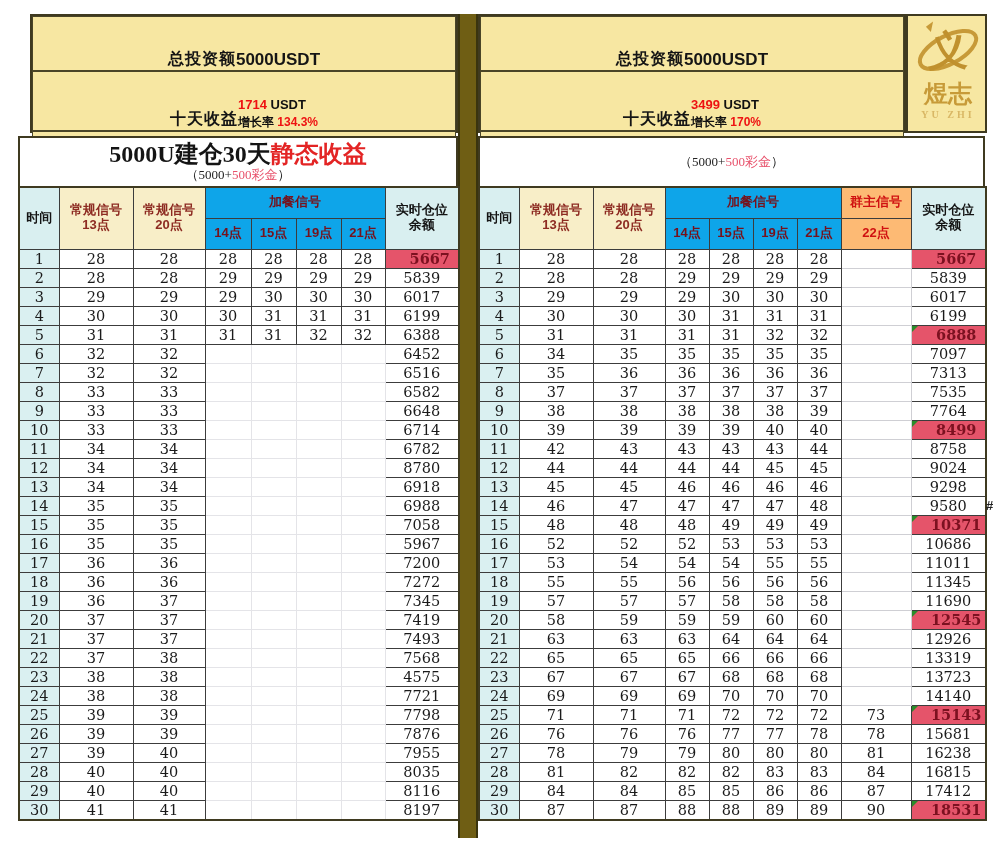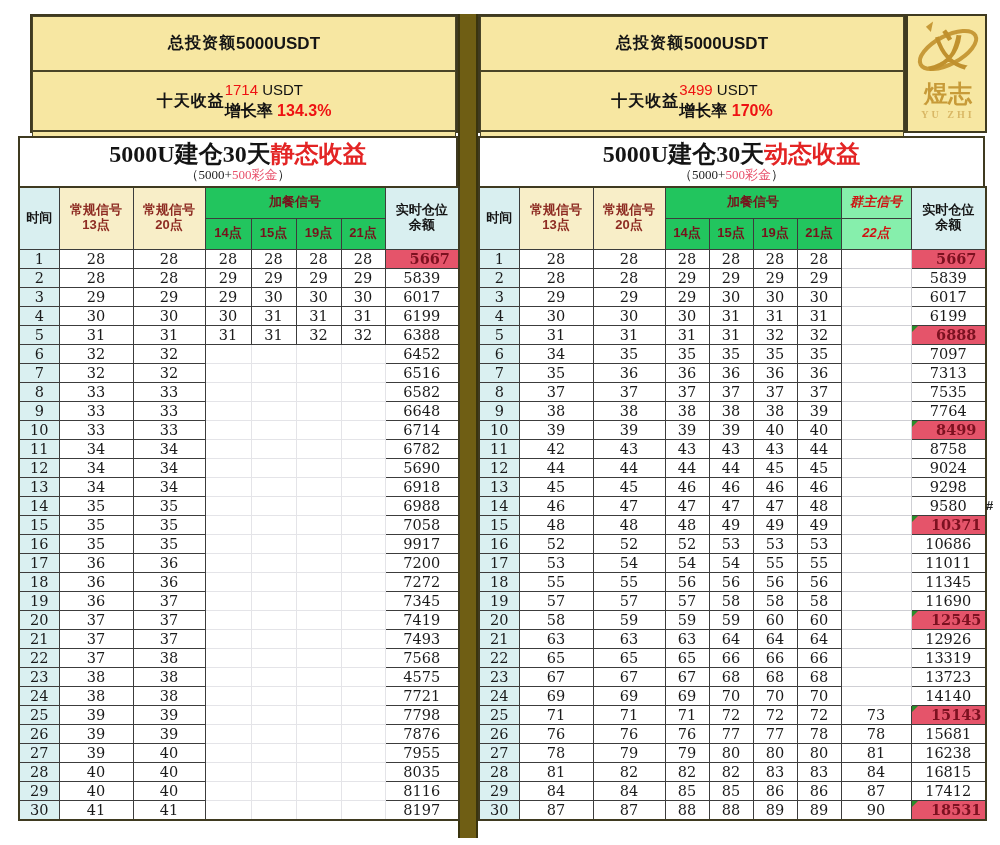--- a/index.html
+++ b/index.html
@@ -6,26 +6,26 @@
   .page{position:relative;width:1000px;height:845px;background:#ffffff;
         font-family:"Liberation Sans",sans-serif;overflow:hidden;}
 
   
   .summary-block{position:absolute;top:14px;height:119px;display:grid;
 romanized        grid-template-columns:52.5% 47.5%;grid-template-rows:48% 52%;
         border:2px solid #3f3a20;box-sizing:border-box;}
   .sb-left{left:30px;width:428px;}
   .sb-right{left:478px;width:428px;}
   .s-cell{border:1px solid #4a4527;background:#f7e7a2;display:flex;
-          align-items:center;justify-content:center;gap:0;box-sizing:border-box;}
+          align-items:flex-end;justify-content:center;gap:0;box-sizing:border-box;}
   .s-label{font-size:16px;font-weight:bold;color:#151515;letter-spacing:1px;}
   .s-invest{font-size:17px;font-weight:bold;color:#151515;}
   .s-val{display:flex;flex-direction:column;align-items:flex-start;line-height:1.35;}
-  .s-line1{font-size:15px;font-weight:normal;color:#111;}
-  .s-line2{font-size:16px;font-weight:bold;color:#111;}
+  .s-line1{font-size:13px;font-weight:bold;color:#111;}
+  .s-line2{font-size:12px;font-weight:bold;color:#111;}
   .red{color:#ee1212;}
 
   
   .logo-cell{position:absolute;left:906px;top:14px;width:81px;height:119px;
              background:#f7e7a2;border:2px solid #3f3a20;box-sizing:border-box;
              display:flex;align-items:center;justify-content:center;}
 
   
   .divider{position:absolute;left:458px;top:14px;width:20px;height:824px;
            background:#6f5e14;border-left:2px solid #3a340e;border-right:2px solid #3a340e;
@@ -45,22 +45,22 @@
                  font-size:13px;color:#232323;line-height:1.2;}
   .subtitle-red{color:#e8516b;}
 
   table{border-collapse:collapse;table-layout:fixed;width:100%;
         border:2px solid #3f3a20;}
   th,td{border:1.5px solid #3c3c3c;padding:0;text-align:center;overflow:hidden;box-sizing:border-box;}
   thead tr{height:31px;}
   thead th{font-size:13px;font-weight:bold;line-height:1.15;}
   th.cyan{background:#d9eff0;color:#141414;}
   th.cream{background:#f8eec8;color:#8d2b22;}
-  th.rose{background:#22c55e;color:#76121c;margin-top:35px;}
-  th.yellow{background:#86efac;color:#d01111;font-style:italic;}
+  th.rose{background:#0ea5e9;color:#76121c;margin-top:35px;}
+  th.yellow{background:#fdba74;color:#d01111;}
   tbody td{height:18px;line-height:18px;font-family:"DejaVu Serif","Liberation Serif",serif;
            font-size:14.5px;color:#1a1a1a;}
   td.day{background:#daf0f1;}
   td.ghost{border-color:#e4e4e8;border-width:1px;}
   td.ghost22{border-color:#cfcfd4;border-width:1px;}
   td.hl{background:#e5546a;color:#7c1120;font-weight:bold;position:relative;padding-left:16px;}
   td.mark::after{content:'';position:absolute;top:0;left:0;width:0;height:0;
                  border-top:6px solid #2a8c2a;border-right:6px solid transparent;}
 
   .hash-mark{position:absolute;left:986px;top:498px;font-size:13px;font-weight:bold;color:#222;}
@@ -292,21 +292,21 @@
             <td>6782</td>
           </tr>
           <tr>
             <td class="day">12</td>
             <td>34</td>
             <td>34</td>
             <td class="ghost"></td>
             <td class="ghost"></td>
             <td class="ghost"></td>
             <td class="ghost"></td>
-            <td>5690</td>
+            <td>8780</td>
           </tr>
           <tr>
             <td class="day">13</td>
             <td>34</td>
             <td>34</td>
             <td class="ghost"></td>
             <td class="ghost"></td>
             <td class="ghost"></td>
             <td class="ghost"></td>
             <td>6918</td>
@@ -332,21 +332,21 @@
             <td>7058</td>
           </tr>
           <tr>
             <td class="day">16</td>
             <td>35</td>
             <td>35</td>
             <td class="ghost"></td>
             <td class="ghost"></td>
             <td class="ghost"></td>
             <td class="ghost"></td>
-            <td>9917</td>
+            <td>5967</td>
           </tr>
           <tr>
             <td class="day">17</td>
             <td>36</td>
             <td>36</td>
             <td class="ghost"></td>
             <td class="ghost"></td>
             <td class="ghost"></td>
             <td class="ghost"></td>
             <td>7200</td>
@@ -480,21 +480,20 @@
             <td class="ghost"></td>
             <td class="ghost"></td>
             <td>8197</td>
           </tr>
         </tbody>
     </table>
   </div>
 
   <div class="table-section ts-right">
     <div class="section-title">
-      <div class="title-line"><span>5000U建仓30天</span><span class="title-red">动态收益</span></div>
       <div class="subtitle-line"><span>（5000+</span><span class="subtitle-red">500彩金</span><span>）</span></div>
     </div>
     <table>
       <colgroup>
         <col style="width:40px">
           <col style="width:74px">
           <col style="width:72px">
         <col style="width:44px">
           <col style="width:44px">
           <col style="width:44px">

